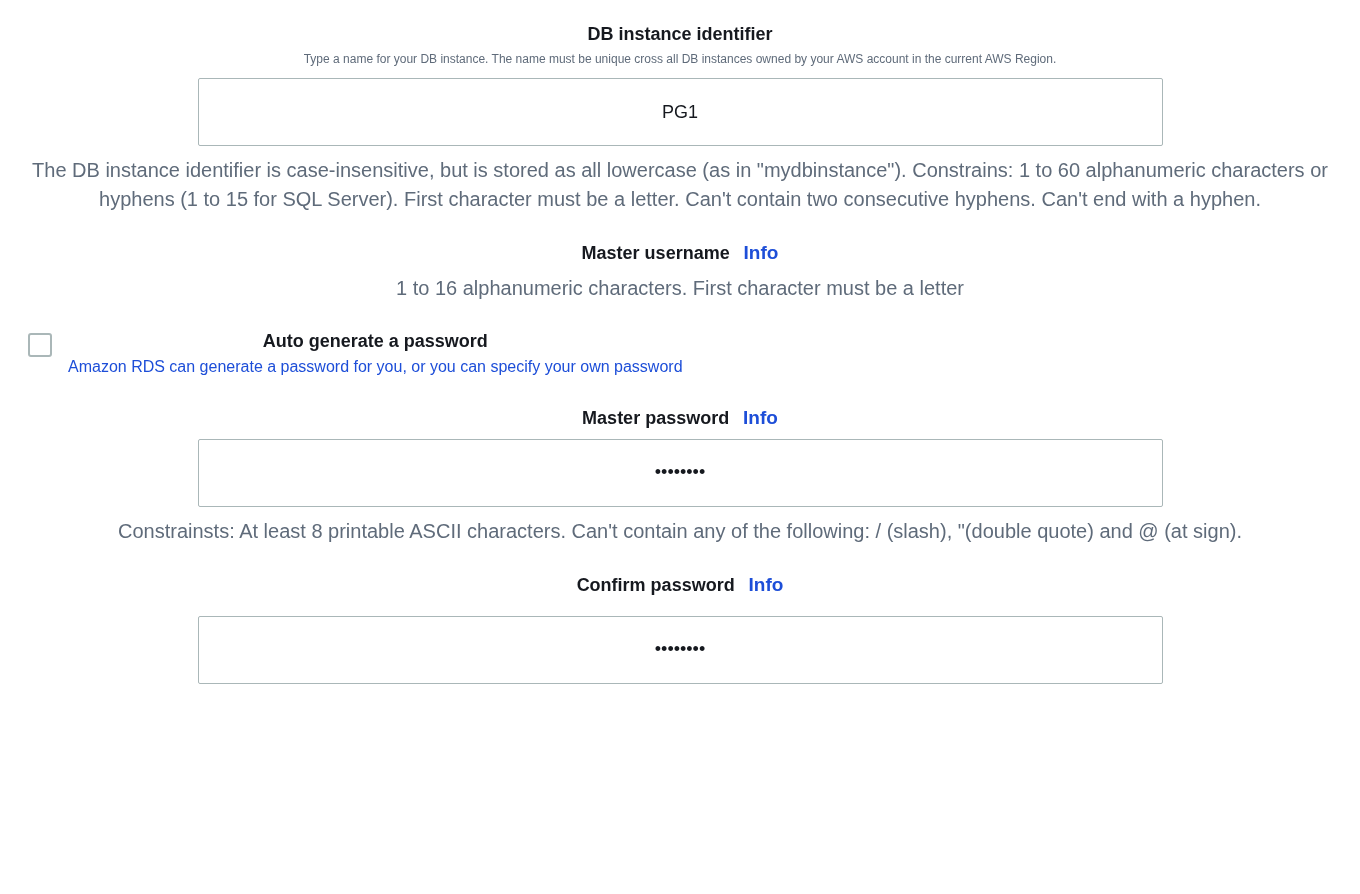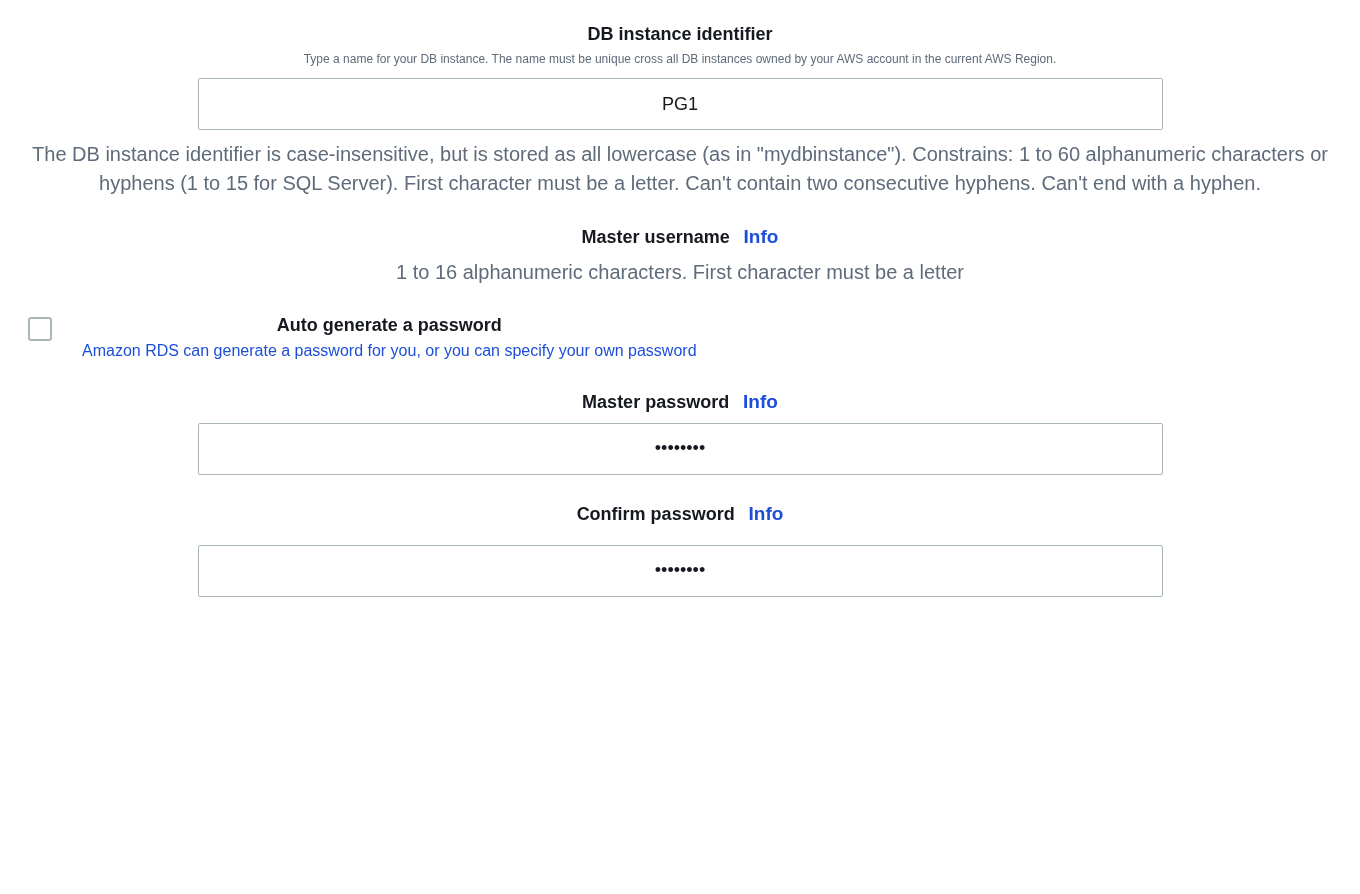--- a/index.html
+++ b/index.html
@@ -37,40 +37,40 @@
     .info-link {
       font-size: 19px;
       font-weight: 700;
       color: #1d4ed8;
       margin-left: 10px;
       cursor: pointer;
       text-decoration: none;
     }
     input.text-input {
       width: 965px;
-      height: 52px;
+      height: 68px;
       padding: 0 18px;
       font-size: 18px;
       color: #16191f;
       border: 1px solid #aab7b8;
       border-radius: 2px;
       background: #ffffff;
       outline: none;
       font-family: inherit;
     }
     .field-help {
       font-size: 20px;
       color: #5f6b7a;
       line-height: 1.45;
       margin-top: 10px;
     }
     .checkbox-row {
       display: flex;
       align-items: flex-start;
-      gap: 30px;
+      gap: 16px;
       margin-bottom: 28px;
     }
     .checkbox-box {
       width: 24px;
       height: 24px;
       border: 2px solid #aab7b8;
       border-radius: 3px;
       background: #ffffff;
       flex-shrink: 0;
       margin-top: 2px;
@@ -115,20 +115,21 @@
     <div class="checkbox-desc">Amazon RDS can generate a password for you, or you can specify your own password</div>
   </div>
 </div>
 
 <div class="field-group">
   <div class="label-row" style="margin-bottom:10px;">
     <span class="field-label">Master password</span>
     <a class="info-link">Info</a>
   </div>
   <input type="password" class="text-input" value="••••••••" style="">
+  <div class="field-help">Constrainsts: At least 8 printable ASCII characters. Can't contain any of the following: / (slash), "(double quote) and @ (at sign).</div>
 </div>
 
 <div class="field-group">
   <div class="label-row" style="margin-bottom:20px;">
     <span class="field-label">Confirm password</span>
     <a class="info-link">Info</a>
   </div>
   <input type="password" class="text-input" value="••••••••" style="">
 </div>
 

